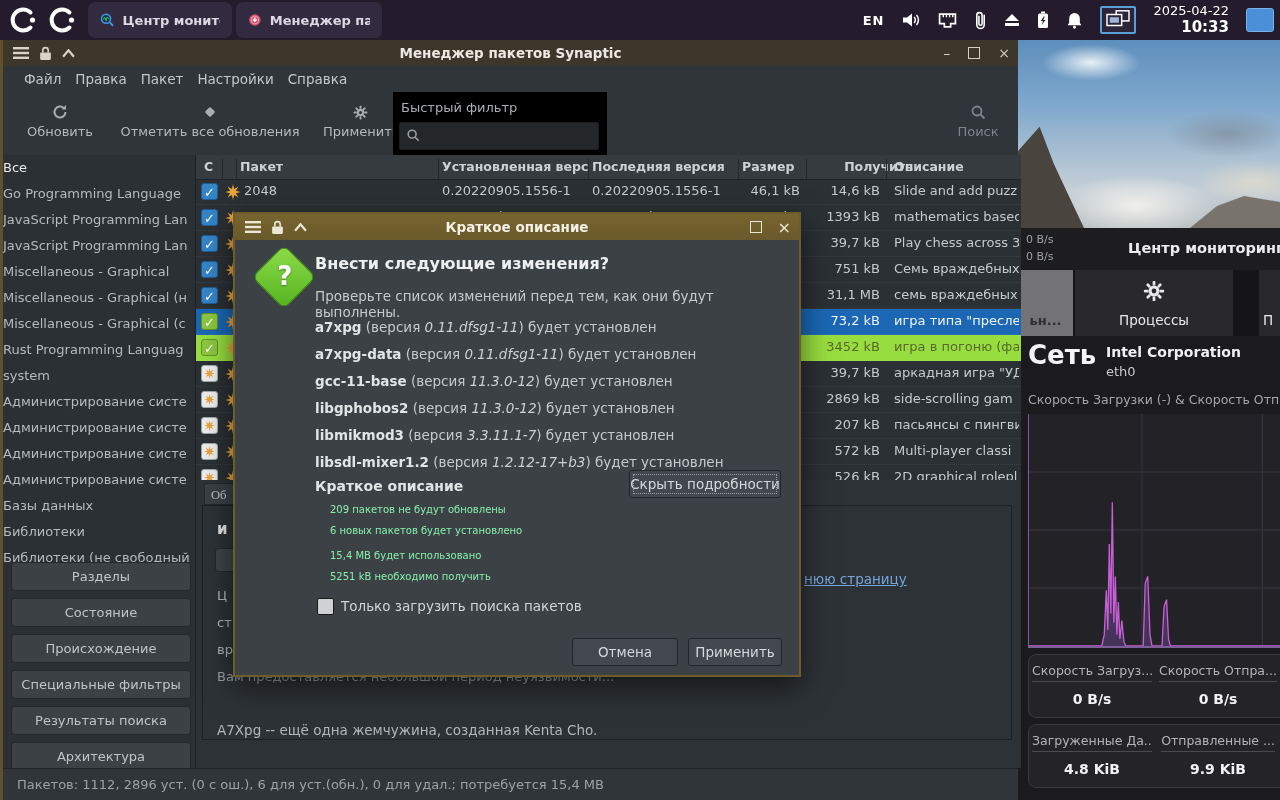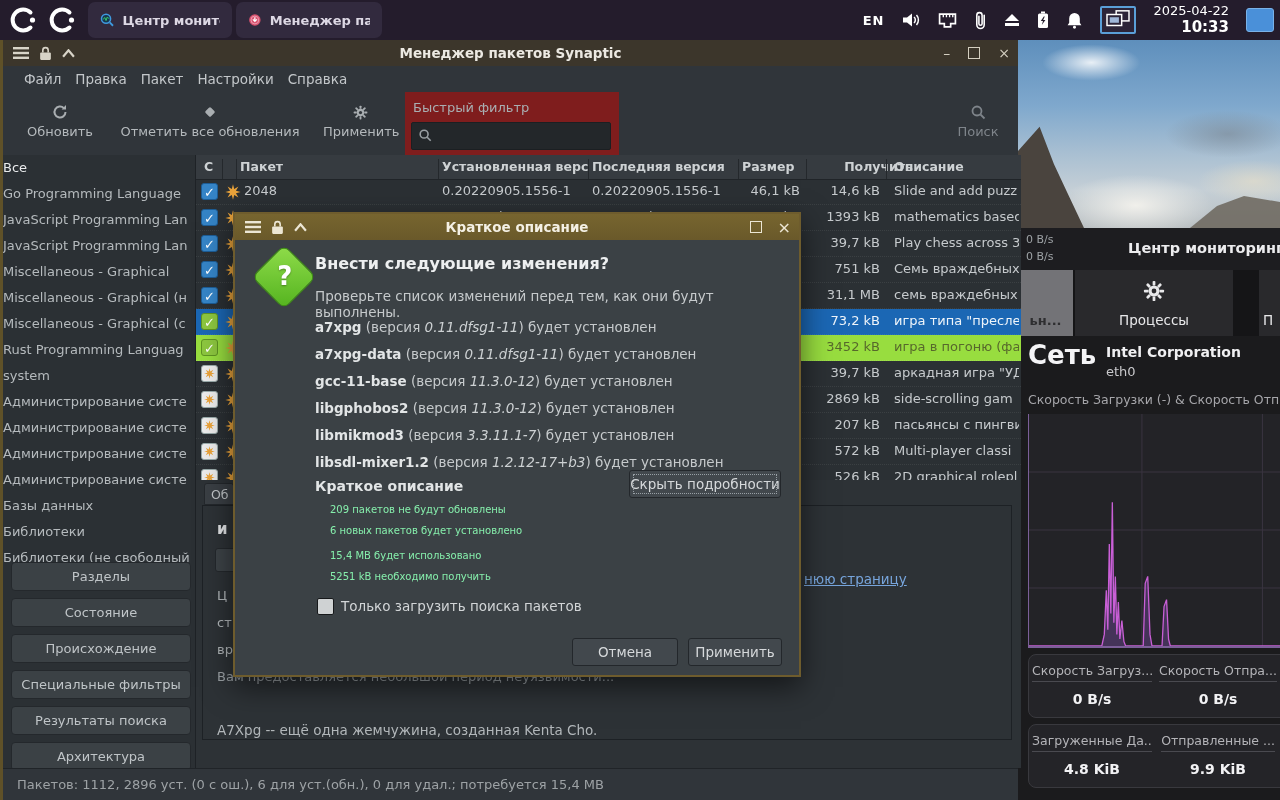--- a/index.html
+++ b/index.html
@@ -32,21 +32,21 @@
   .wmico{display:flex;align-items:center;margin-left:10px;z-index:2;}
   .winctl{position:absolute;right:8px;display:flex;gap:18px;color:#d4cfc0;font-size:14px;z-index:2;align-items:center;}
   .sq{display:inline-block;width:10px;height:10px;border:1.5px solid #d4cfc0;}
   #syn-menu{position:absolute;left:0;top:26px;right:0;height:26px;background:#30353a;
     display:flex;align-items:center;padding-left:14px;}
   #syn-menu span{padding:0 7px;font-size:13.5px;color:#c3c7ca;}
   #syn-tools{position:absolute;left:0;top:52px;right:0;height:63px;background:#30353a;
     border-bottom:1px solid #202428;}
   .tool{position:absolute;top:8px;text-align:center;color:#b4b9bc;font-size:13px;}
   .tool .ticon{height:24px;display:flex;align-items:center;justify-content:center;}
-  .qfpanel{position:absolute;left:402px;top:0;width:214px;height:63px;background:#7f1d1d;}
+  .qfpanel{position:absolute;left:390px;top:0;width:214px;height:63px;background:#000000;}
   .qflabel{position:absolute;left:8px;top:8px;font-size:13px;color:#a9aeb1;}
   .qfinput{position:absolute;left:6px;top:30px;width:198px;height:26px;background:#23272a;
     border:1px solid #1b1f22;border-radius:2px;}
   .qfinput input{position:absolute;left:26px;top:2px;width:165px;height:20px;background:transparent;
     border:none;outline:none;color:#ddd;font-size:13px;}
   .qfinput svg{position:absolute;left:6px;top:5px;}
 
   
   #sidebar{position:absolute;left:0;top:115px;width:193px;height:613px;background:#2b3034;
     border-right:1px solid #1e2226;box-sizing:border-box;}
@@ -82,21 +82,21 @@
   .c-inst{left:246px;width:144px;}
   .c-lat{left:396px;width:142px;}
   .c-size{left:542px;width:62px;text-align:right;}
   .c-dl{left:610px;width:74px;text-align:right;}
   .c-desc{left:698px;width:125px;}
 
   
   #details{position:absolute;left:193px;top:440px;width:825px;height:288px;background:#2d3236;}
   .dtab{position:absolute;left:8px;top:3px;width:30px;height:22px;background:#3a3f44;border:1px solid #24282c;
     border-radius:3px 3px 0 0;font-size:12.5px;color:#c3c7ca;padding-left:6px;line-height:22px;
-    box-sizing:border-box;overflow:hidden;white-space:nowrap;}
+    box-sizing:border-box;overflow:hidden;white-space:nowrap;font-family:Liberation Serif, serif;}
   .dbox{position:absolute;left:6px;top:25px;width:808px;height:233px;border:1px solid #1d2125;background:#2d3236;}
   .dfrag{position:absolute;font-size:13px;color:#b2b7ba;white-space:nowrap;}
   .dlink{position:absolute;font-size:13.5px;color:#77a5dc;text-decoration:underline;white-space:nowrap;}
 
   #statusbar{position:absolute;left:0;top:728px;right:0;height:32px;background:#30353a;
     border-top:1px solid #202428;font-size:13px;color:#9da2a5;line-height:32px;padding-left:14px;}
 
   
   #dlg{position:absolute;left:233px;top:212px;width:568px;height:465px;background:#3b4145;
     border:2px solid #6e5c2d;box-sizing:border-box;z-index:30;box-shadow:0 10px 28px rgba(0,0,0,.55);}

